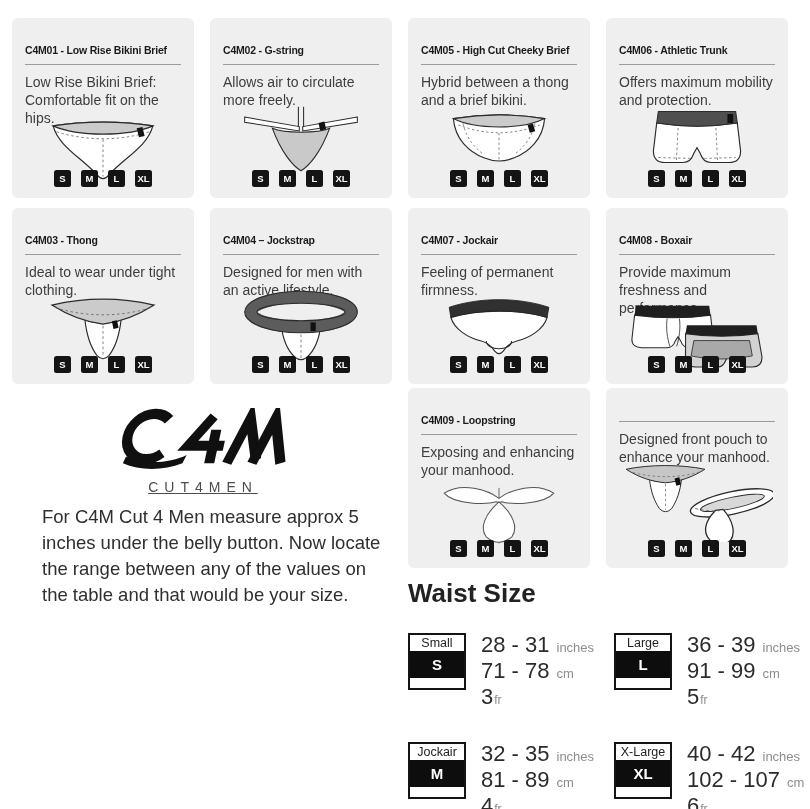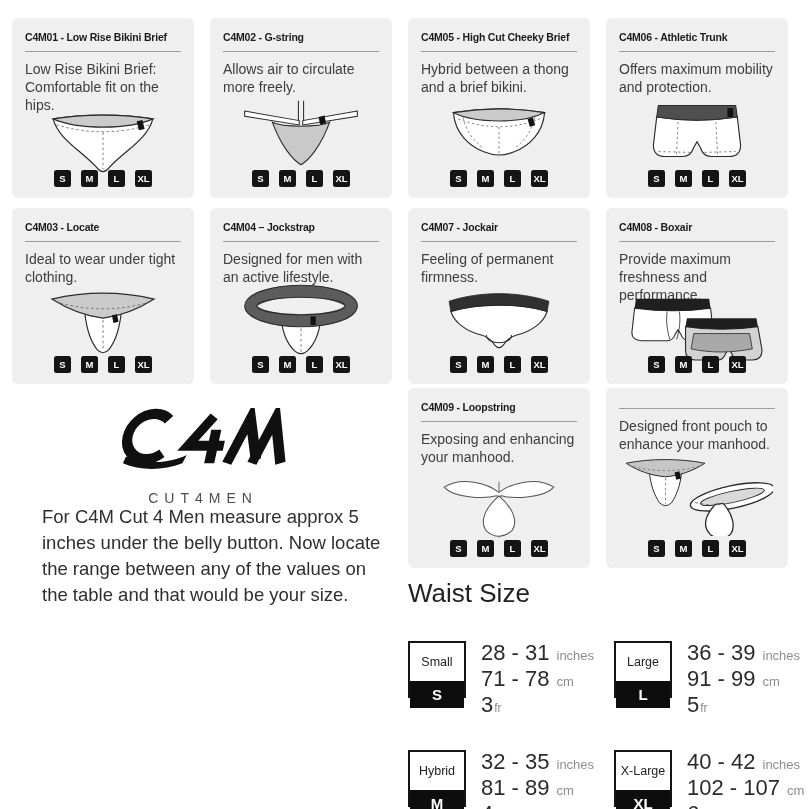--- a/index.html
+++ b/index.html
@@ -1,46 +1,46 @@
 <!DOCTYPE html>
 <html><head>
 <meta charset="utf-8">
 <style>
   html,body{margin:0;padding:0;background:#fff;}
   .sheet{position:relative;width:810px;height:809px;background:#ffffff;overflow:hidden;
          font-family:"Liberation Sans",sans-serif;}
 
   
   .card{position:absolute;width:182px;background:#efefef;border-radius:6px;
-        box-sizing:border-box;padding:13px 13px 11px;display:flex;flex-direction:column;}
+        box-sizing:border-box;padding:26px 13px 11px;display:flex;flex-direction:column;}
   .card-title{font-weight:bold;font-size:10.5px;letter-spacing:-0.2px;color:#1b1b1b;line-height:1.2;}
   .card-divider{height:1px;background:#9b9b9b;margin:7px 0 8px;}
   .card-desc{font-size:14px;color:#3d3d3d;line-height:1.3;}
   .card-art{flex:1;display:flex;align-items:center;justify-content:center;min-height:0;}
   .card-art svg{display:block;}
   .card-sizes{display:flex;justify-content:center;gap:10px;margin-top:4px;}
   .badge{width:17px;height:17px;background:#141414;color:#fff;font-size:9.5px;font-weight:bold;
          display:flex;align-items:center;justify-content:center;border-radius:2.5px;}
 
   
   .brand{position:absolute;left:55px;top:408px;width:290px;text-align:center;}
-  .brand-name{font-size:14px;letter-spacing:6px;color:#4d4d4d;margin-top:16px;padding-left:6px;}
+  .brand-name{font-size:14px;letter-spacing:6px;color:#4d4d4d;margin-top:5px;padding-left:6px;text-decoration:underline;}
 
   
   .instructions{position:absolute;left:42px;top:504px;width:352px;font-size:18.5px;
                 line-height:26px;color:#2f2f2f;}
   .instructions p{margin:0 0 27px;}
 
   
   .waist{position:absolute;left:408px;top:578px;width:398px;}
-  .waist-title{font-size:26px;font-weight:400;color:#222;margin:0 0 32px;}
+  .waist-title{font-size:26px;font-weight:700;color:#222;margin:0 0 24px;}
   .waist-grid{display:grid;grid-template-columns:1fr 1fr;column-gap:14px;row-gap:30px;}
   .entry{display:flex;gap:15px;}
   .size-box{width:58px;height:57px;border:2px solid #141414;box-sizing:border-box;flex-shrink:0;}
-  .size-label{height:38px;background:#fff;display:flex;align-items:center;justify-content:center;
+  .size-label{height:16px;background:#fff;display:flex;align-items:center;justify-content:center;
               font-size:12.5px;color:#222;}
   .size-code{height:27px;background:#0d0d0d;color:#fff;display:flex;align-items:center;
              justify-content:center;font-weight:bold;font-size:15px;}
   .vals{display:flex;flex-direction:column;}
   .val-line{line-height:23px;font-size:22px;color:#2b2b2b;white-space:nowrap;}
   .unit{font-size:13px;color:#8d8d8d;margin-left:7px;}
   .unit-fr{font-size:12px;color:#8d8d8d;margin-left:1px;}
 </style>
 </head>
 <body>
@@ -126,21 +126,21 @@
     </div>
     <div class="card-sizes">
       <span class="badge">S</span>
       <span class="badge">M</span>
       <span class="badge">L</span>
       <span class="badge">XL</span>
     </div>
   </div>
 
   <div class="card" style="left:12px;top:208px;height:176px">
-    <div class="card-title">C4M03 - Locate</div>
+    <div class="card-title">C4M03 - Thong</div>
     <div class="card-divider"></div>
     <div class="card-desc">Ideal to wear under tight clothing.</div>
     <div class="card-art">
       <svg width="130" height="78" viewBox="0 0 150 90">
         <path d="M54 38 C62 44 88 44 96 38 C94 56 90 70 82 80 Q75 88 68 80 C60 70 56 56 54 38 Z" fill="#fff" stroke="#2b2b2b" stroke-width="1.3"></path>
         <path d="M16 22 C55 13 95 13 134 22 C112 36 92 42 75 44 C58 42 38 36 16 22 Z" fill="#cbcbcb" stroke="#2b2b2b" stroke-width="1.4"></path>
         <path d="M20 25 C55 36 95 36 130 25" fill="none" stroke="#6b6b6b" stroke-width="1" stroke-dasharray="3 3"></path>
         <path d="M75 46 L75 82" fill="none" stroke="#6b6b6b" stroke-width="1" stroke-dasharray="3 3"></path>
         <rect x="86" y="40" width="6" height="9" fill="#111" transform="rotate(-12 89 44)"></rect>
       </svg>
@@ -310,21 +310,21 @@
         </div>
         <div class="vals">
           <div class="val-line"><span>36 - 39</span><span class="unit">inches</span></div>
           <div class="val-line"><span>91 - 99</span><span class="unit">cm</span></div>
           <div class="val-line"><span>5</span><span class="unit-fr">fr</span></div>
         </div>
       </div>
 
       <div class="entry">
         <div class="size-box">
-          <div class="size-label">Hybrid</div>
+          <div class="size-label">Jockair</div>
           <div class="size-code">M</div>
         </div>
         <div class="vals">
           <div class="val-line"><span>32 - 35</span><span class="unit">inches</span></div>
           <div class="val-line"><span>81 - 89</span><span class="unit">cm</span></div>
           <div class="val-line"><span>4</span><span class="unit-fr">fr</span></div>
         </div>
       </div>
 
       <div class="entry">

